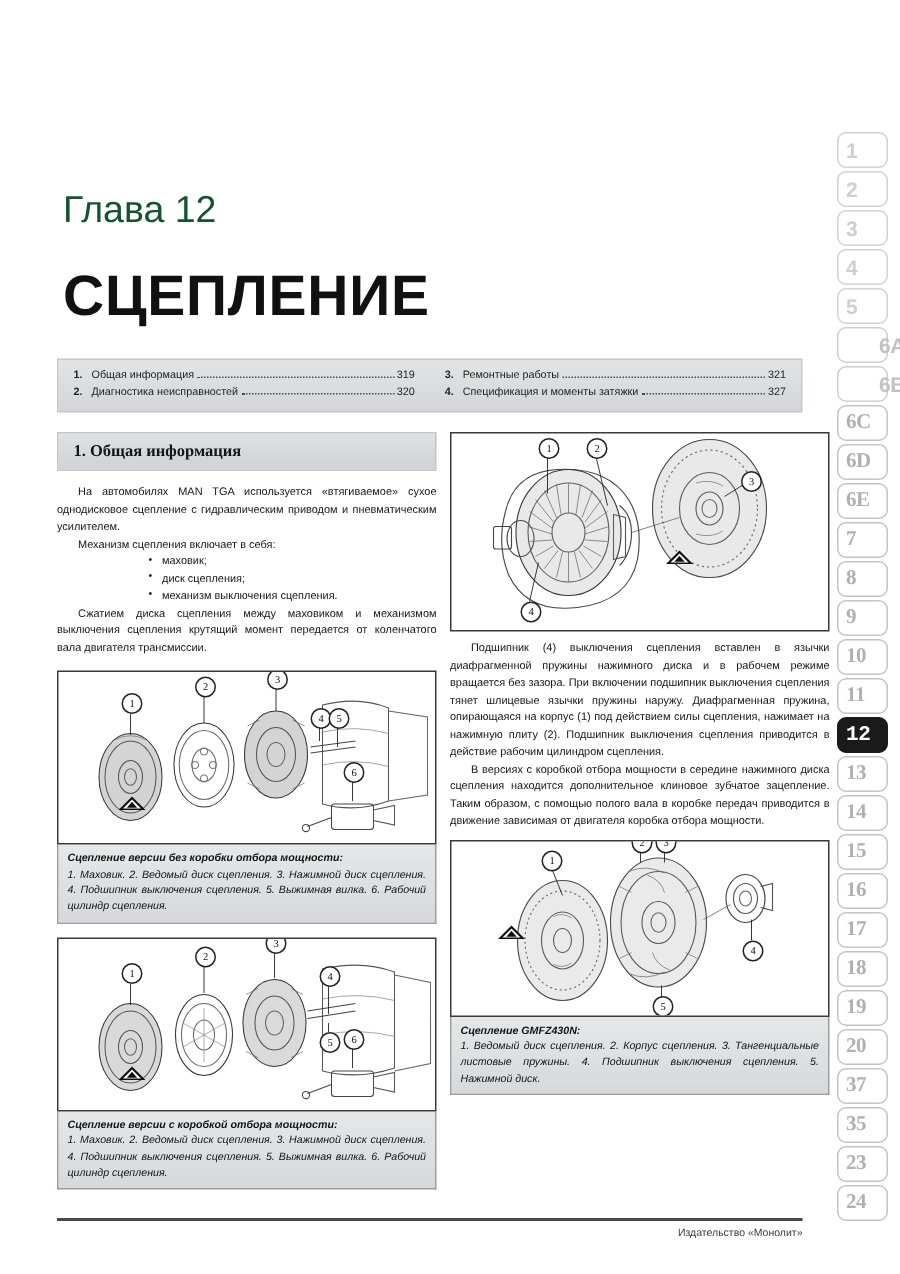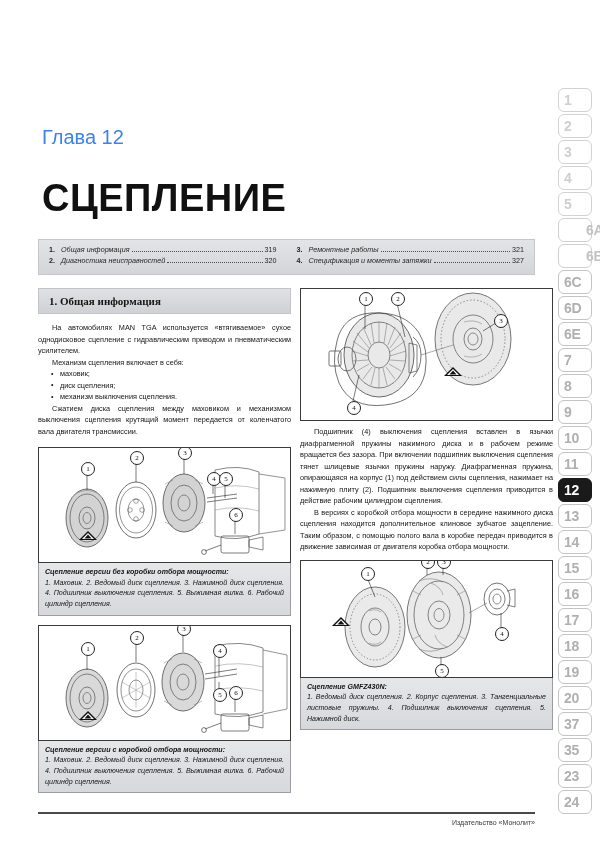--- a/index.html
+++ b/index.html
@@ -31,28 +31,28 @@
     background:#fff;
     color:#cfcfcf;
     font-size:14px;
     font-weight:bold;
     display:flex;align-items:center;
     padding-left:5px;
     box-sizing:border-box;
     letter-spacing:-0.3px;
   }
   .tab.mid{color:#c2c2c2;border-color:#cfcfcf;padding-left:27px;}
-  .tab.dark{color:#b0b0b0;border-color:#c4c4c4;}
+  .tab.dark{color:#b0b0b0;border-color:#c4c4c4;font-family:Liberation Serif, serif;}
   .tab.active{
-    background:#1a1a1a;color:#ffffff;border-color:#1a1a1a;
+    background:#1a1a1a;color:#ffffff;border-color:#1a1a1a;font-family:Liberation Mono, monospace;
   }
   
   .chapter-label{
     position:absolute;left:42px;top:126px;
-    font-size:20px;color:#3b82f6;letter-spacing:0px;
+    font-size:25px;color:#14532d;letter-spacing:0px;
   }
   .chapter-title{
     position:absolute;left:42px;top:177px;
     font-size:38px;font-weight:bold;color:#111;
     letter-spacing:0.5px;
   }
   
   .toc{
     position:absolute;left:38px;top:239px;
     width:497px;height:36px;
@@ -65,21 +65,21 @@
     width:50%;box-sizing:border-box;
     padding:4px 10px 0 10px;
   }
   .toc-row{
     display:flex;align-items:baseline;
     font-size:7.2px;color:#1f1f1f;
     line-height:1.55;
     white-space:nowrap;
   }
   .toc-num{font-weight:bold;width:12px;flex:none;}
-  .toc-txt{flex:none;font-style:italic;}
+  .toc-txt{flex:none;}
   .toc-dots{
     flex:1 1 auto;
     border-bottom:1px dotted #4a4a4a;
     margin:0 2px 2px 2px;
     height:7px;
   }
   .toc-page{flex:none;}
   
   .section-bar{
     position:absolute;left:38px;top:288px;
@@ -104,20 +104,21 @@
     text-indent:14px;
     color:#151515;
   }
   ul.bullets{
     margin:0;padding:0 0 0 22px;
     list-style:none;
   }
   ul.bullets li{
     font-size:7.3px;line-height:1.58;color:#151515;
     position:relative;
+    margin-left:48px;
   }
   ul.bullets li:before{
     content:"\2022";
     position:absolute;left:-9px;top:-0.5px;
     font-size:7px;
   }
   
   .figbox{
     border:1px solid #3a3a3a;
     box-sizing:border-box;

